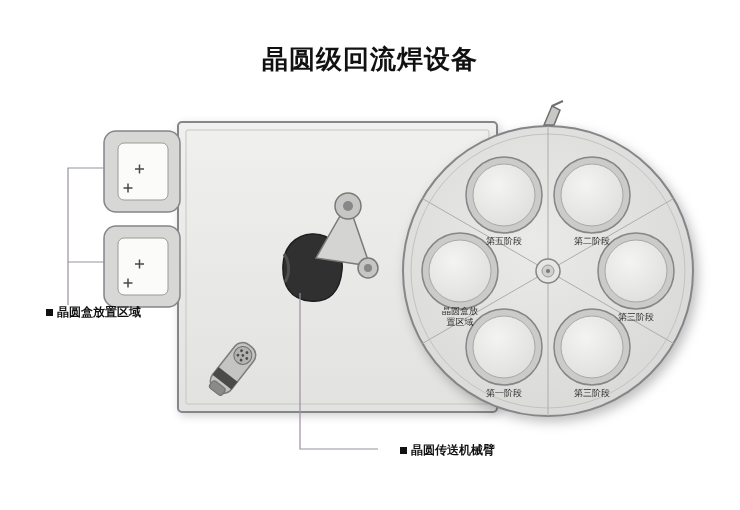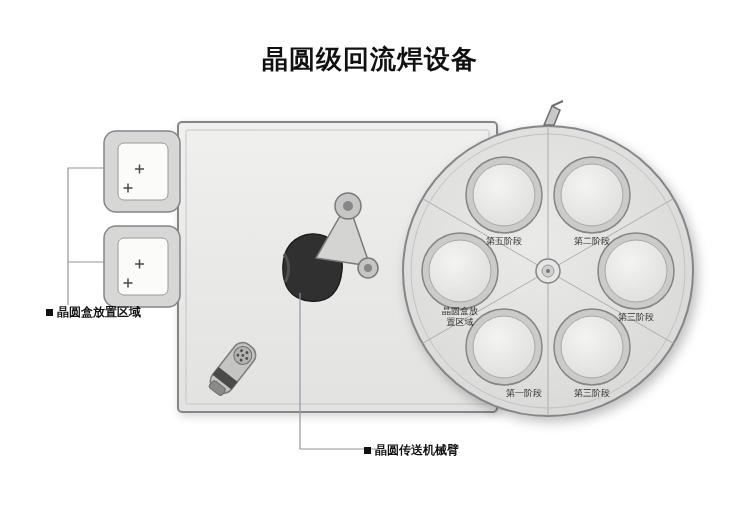--- a/index.html
+++ b/index.html
@@ -138,25 +138,25 @@
     <g fill="none" stroke="#9b90a2" stroke-width="1.2">
       <path d="M104 168 L68 168 L68 305 M104 262 L68 262"></path>
       <path d="M378 449 L300 449 L300 293"></path>
     </g>
   </svg>
 
   <div class="station-label" style="left:504px; top:195px;">第五阶段</div>
   <div class="station-label" style="left:592px; top:195px;">第二阶段</div>
   <div class="station-label wrap" style="left:460px; top:271px;">晶圆盒放置区域</div>
   <div class="station-label" style="left:636px; top:271px;">第三阶段</div>
-  <div class="station-label" style="left:524px; top:347px;">第一阶段</div>
+  <div class="station-label" style="left:504px; top:347px;">第一阶段</div>
   <div class="station-label" style="left:592px; top:347px;">第三阶段</div>
 
   <div class="callout" style="left:46px; top:304px;">
     <span class="bullet"></span>
     <span>晶圆盒放置区域</span>
   </div>
-  <div class="callout" style="left:364px; top:442px;">
+  <div class="callout" style="left:400px; top:442px;">
     <span class="bullet"></span>
     <span>晶圆传送机械臂</span>
   </div>
 
 </div>
 
 </body></html>

